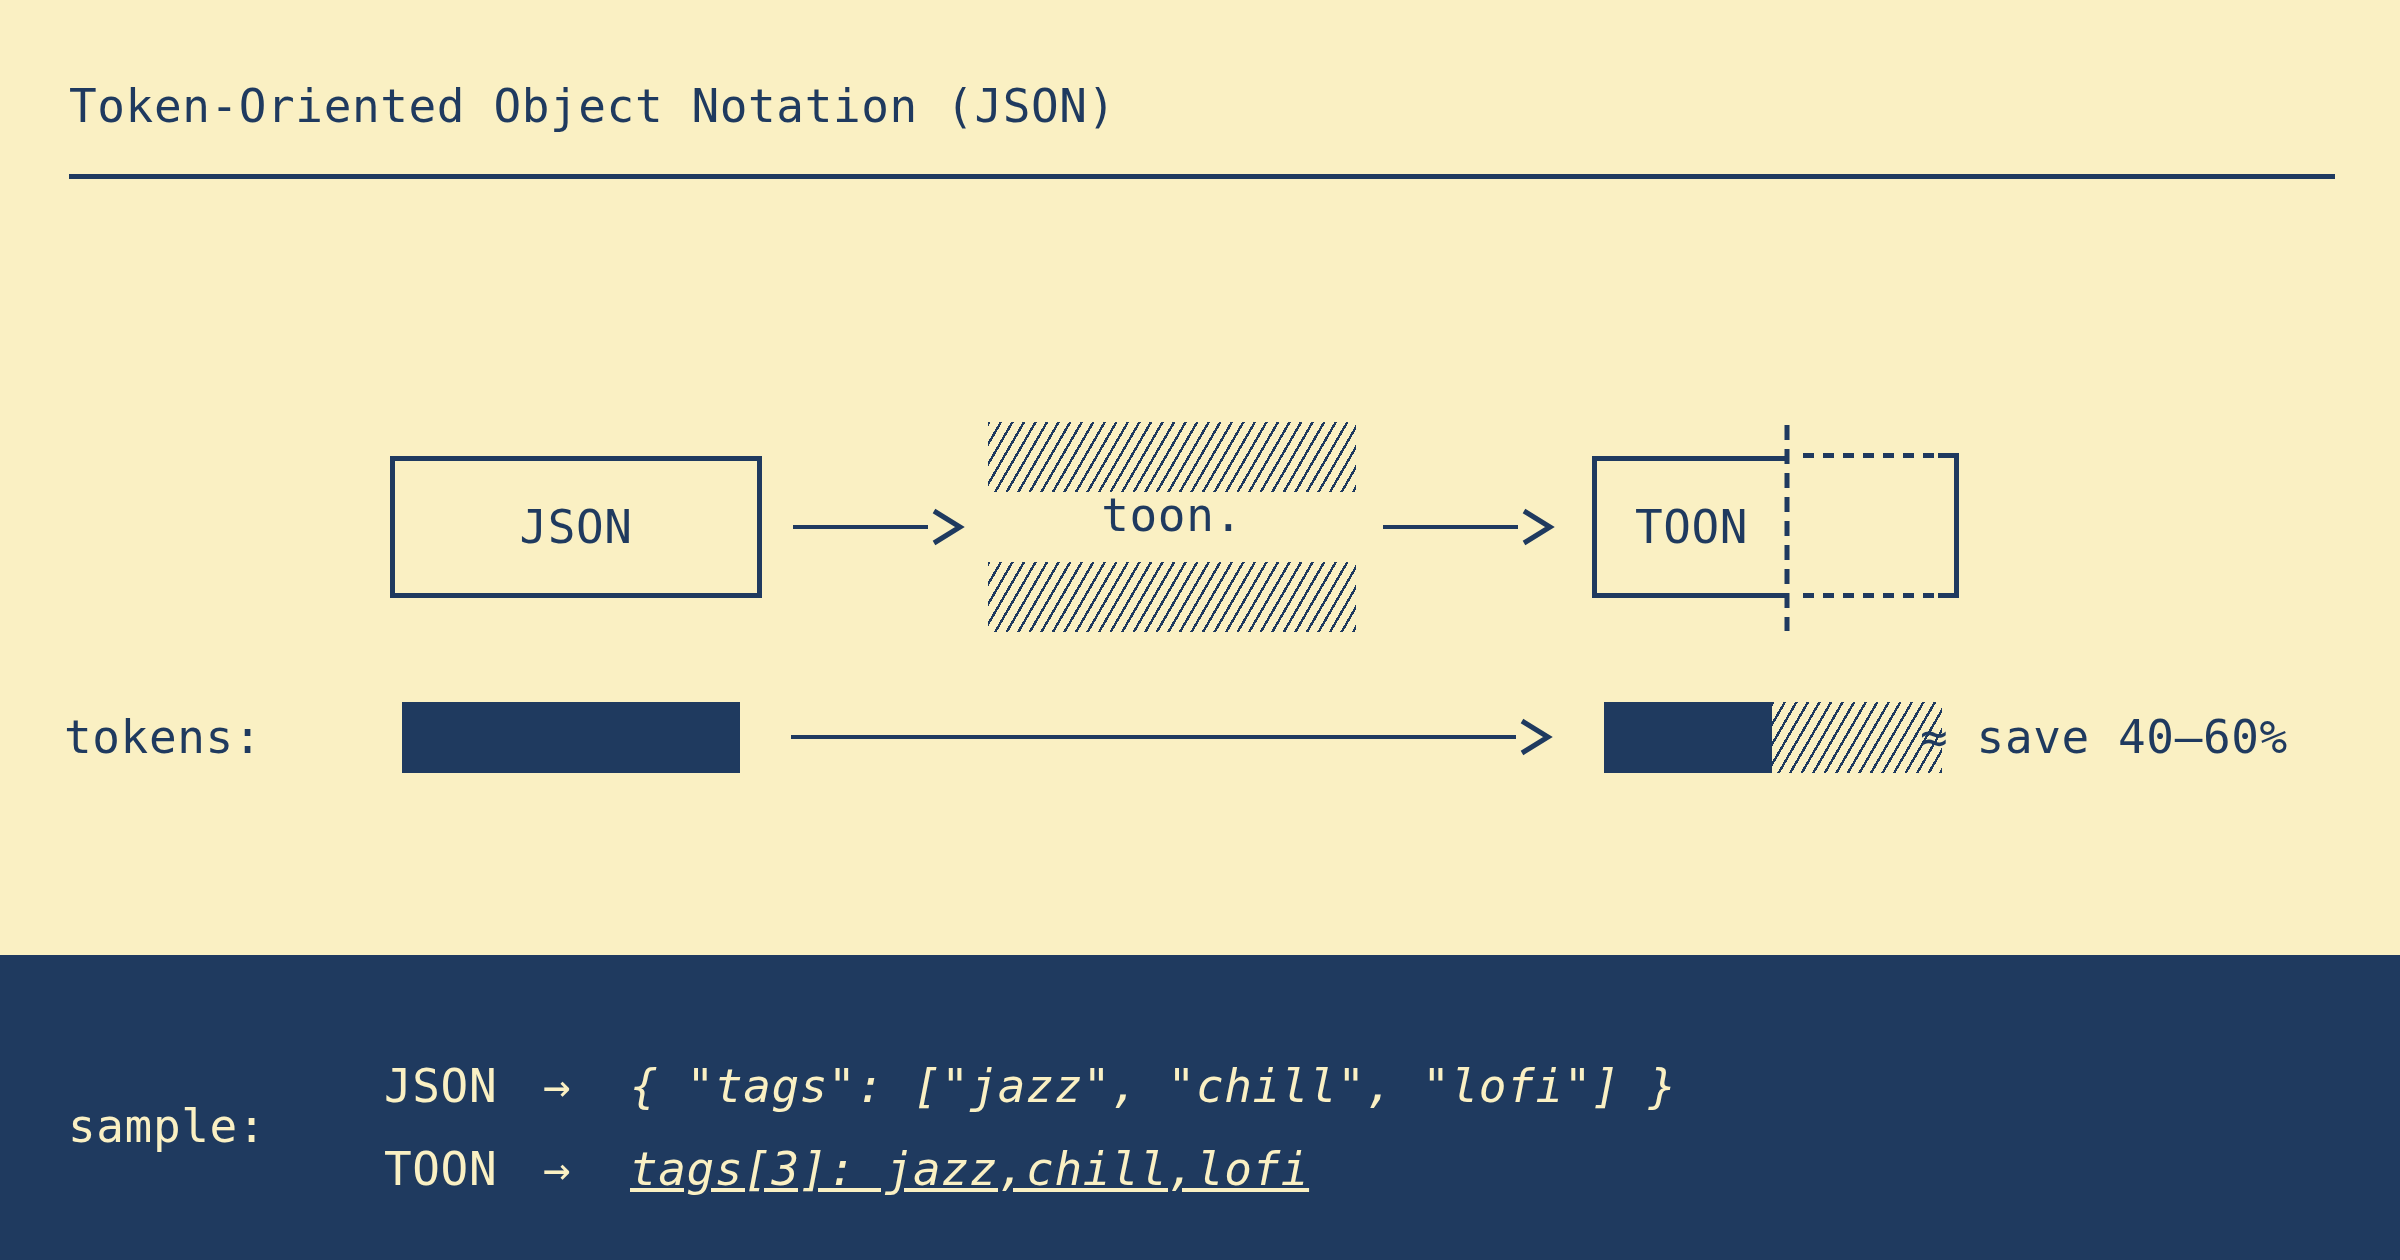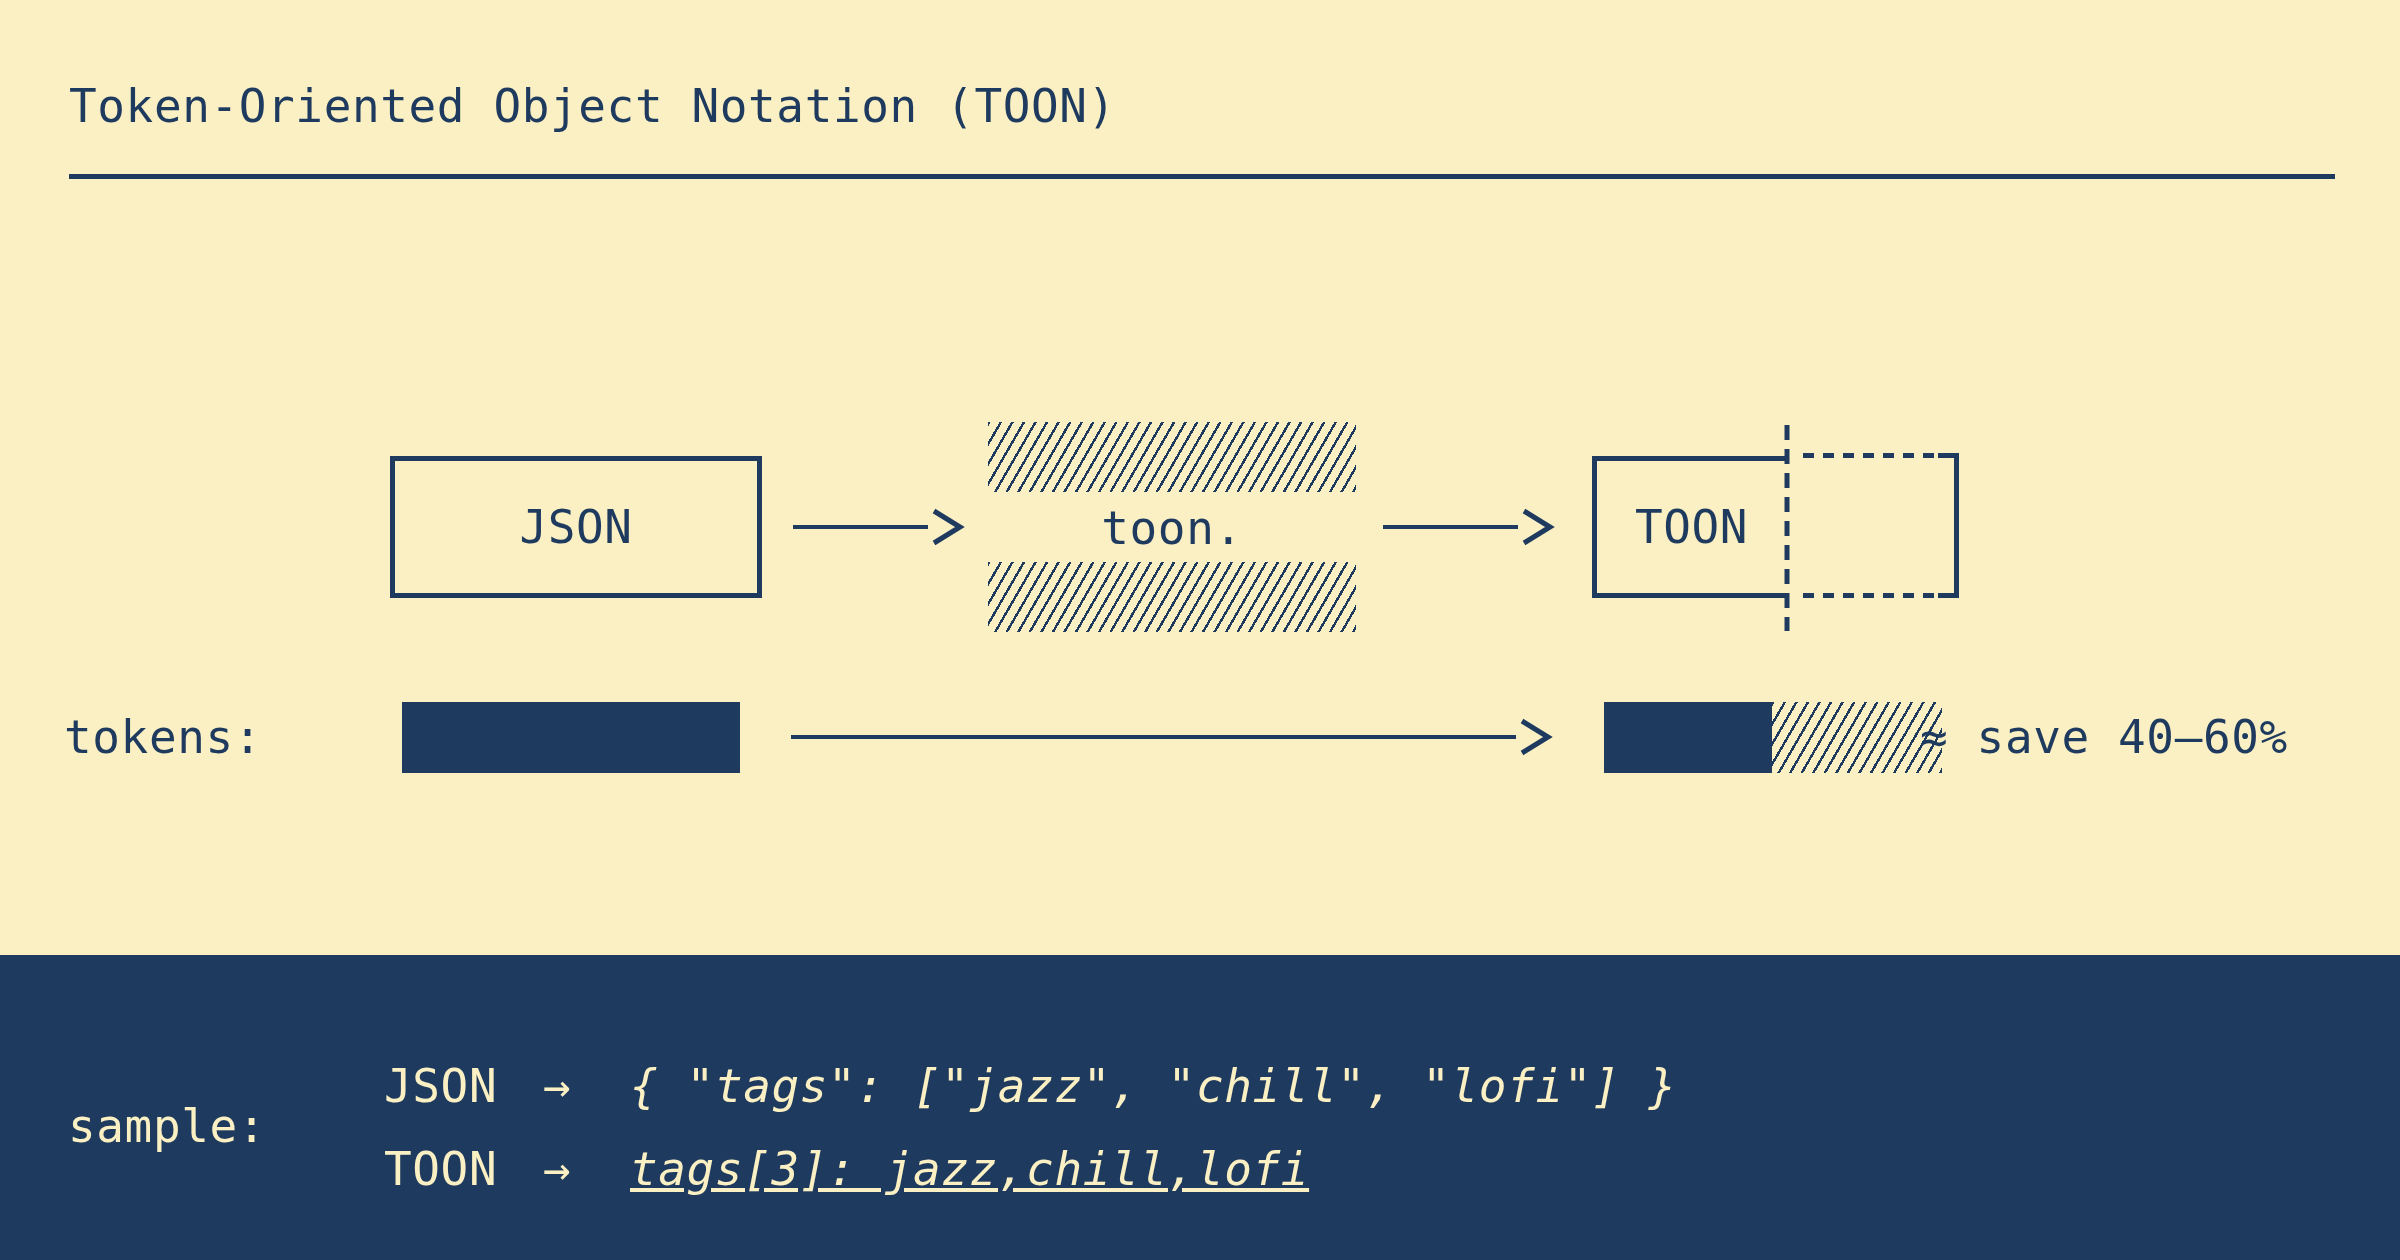--- a/index.html
+++ b/index.html
@@ -42,37 +42,37 @@
     color:var(--cream);
   }
   #sample-band .txt{color:var(--cream);}
   svg{display:block;overflow:visible;}
 </style>
 </head>
 <body>
 
 <div id="canvas">
 
-  <div class="abs txt" style="left:69px;top:76px;height:60px;">Token-Oriented Object Notation (TOON)</div>
+  <div class="abs txt" style="left:69px;top:76px;height:60px;">Token-Oriented Object Notation (JSON)</div>
   <div id="hr" class="abs" style="left:69px;top:174px;width:2266px;height:5px;"></div>
 
   <div>
 
     <div class="abs box txt" style="left:390px;top:456px;width:372px;height:142px;justify-content:center;">
       <span>JSON</span>
     </div>
 
     <svg class="abs" style="left:790px;top:505px;" width="176" height="44" viewBox="0 0 176 44">
       <line x1="3" y1="22" x2="138" y2="22" stroke="#1F3A5F" stroke-width="4"></line>
       <polyline points="144,6 170,22 144,38" fill="none" stroke="#1F3A5F" stroke-width="5"></polyline>
     </svg>
 
     <div class="abs hatch" style="left:988px;top:422px;width:368px;height:70px;"></div>
 
-    <div class="abs txt" style="left:988px;top:501px;width:368px;height:70px;justify-content:flex-start;flex-direction:column;">
+    <div class="abs txt" style="left:988px;top:480px;width:368px;height:70px;justify-content:center;flex-direction:column;">
       <span>toon.</span>
     </div>
 
     <div class="abs hatch" style="left:988px;top:562px;width:368px;height:70px;"></div>
 
     <svg class="abs" style="left:1380px;top:505px;" width="176" height="44" viewBox="0 0 176 44">
       <line x1="3" y1="22" x2="138" y2="22" stroke="#1F3A5F" stroke-width="4"></line>
       <polyline points="144,6 170,22 144,38" fill="none" stroke="#1F3A5F" stroke-width="5"></polyline>
     </svg>
 

